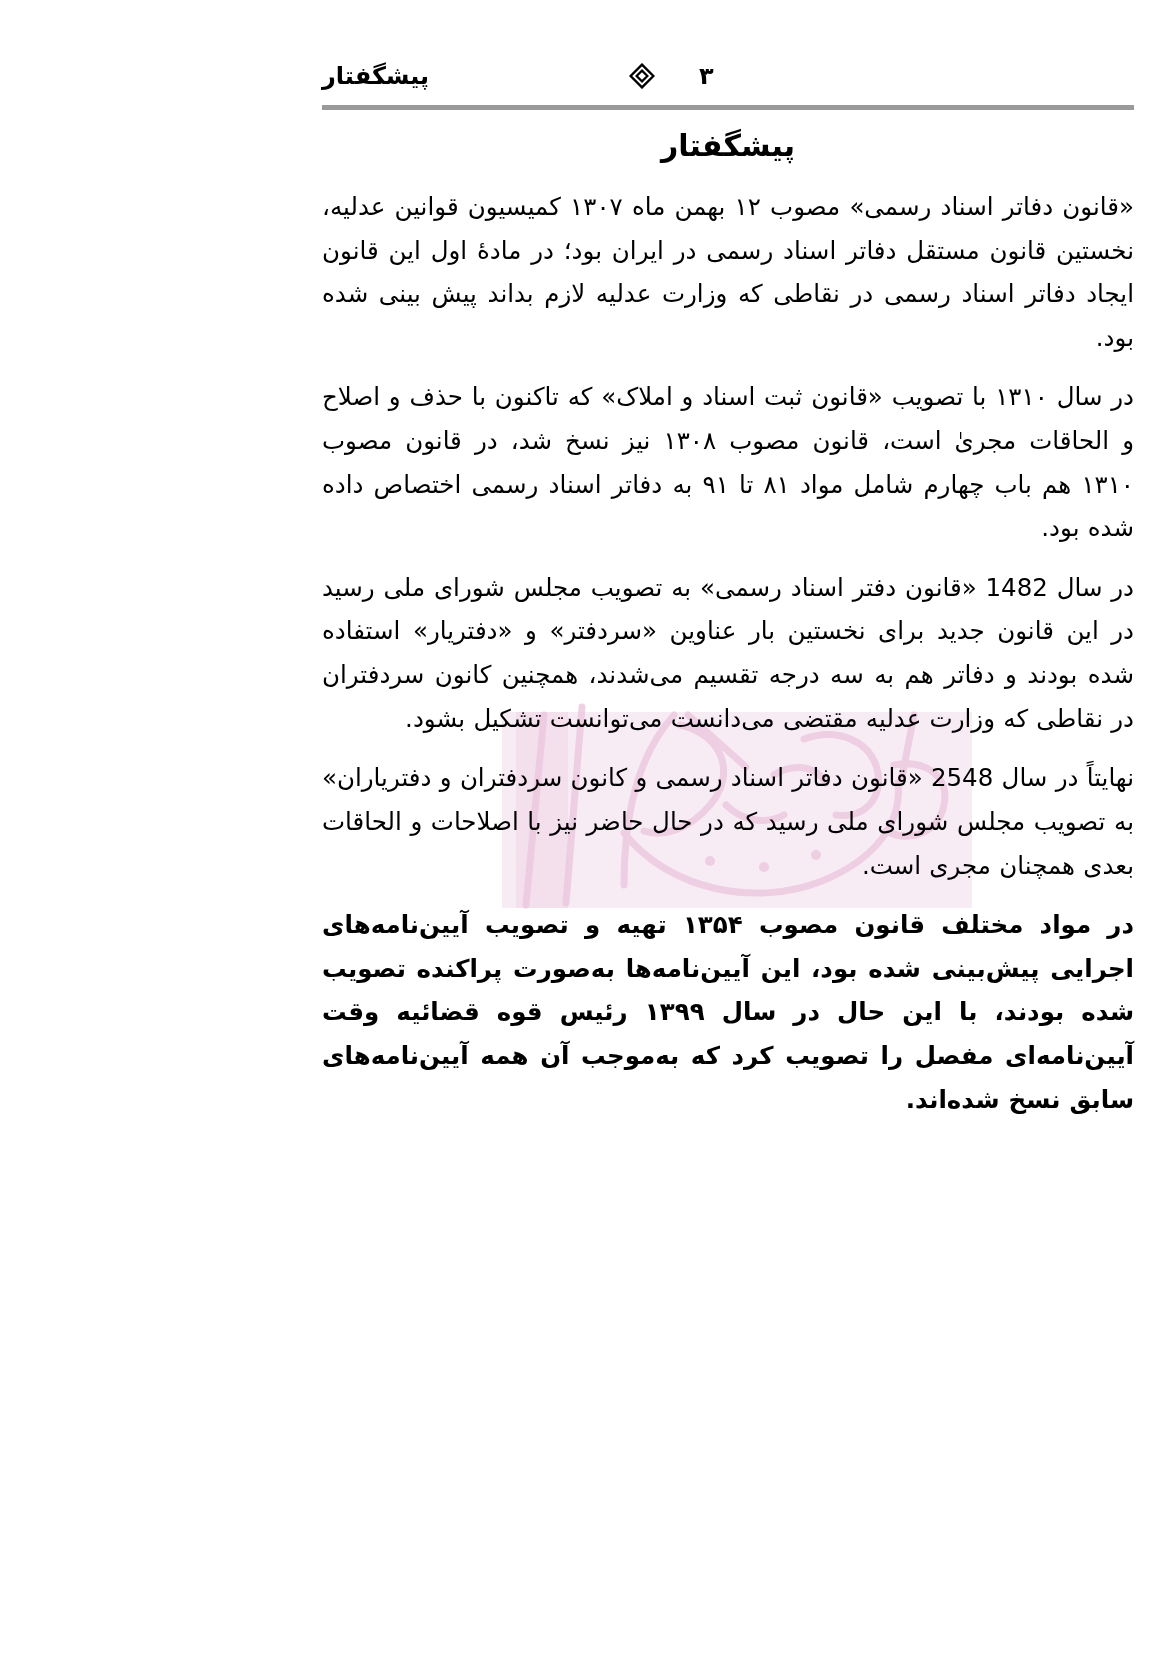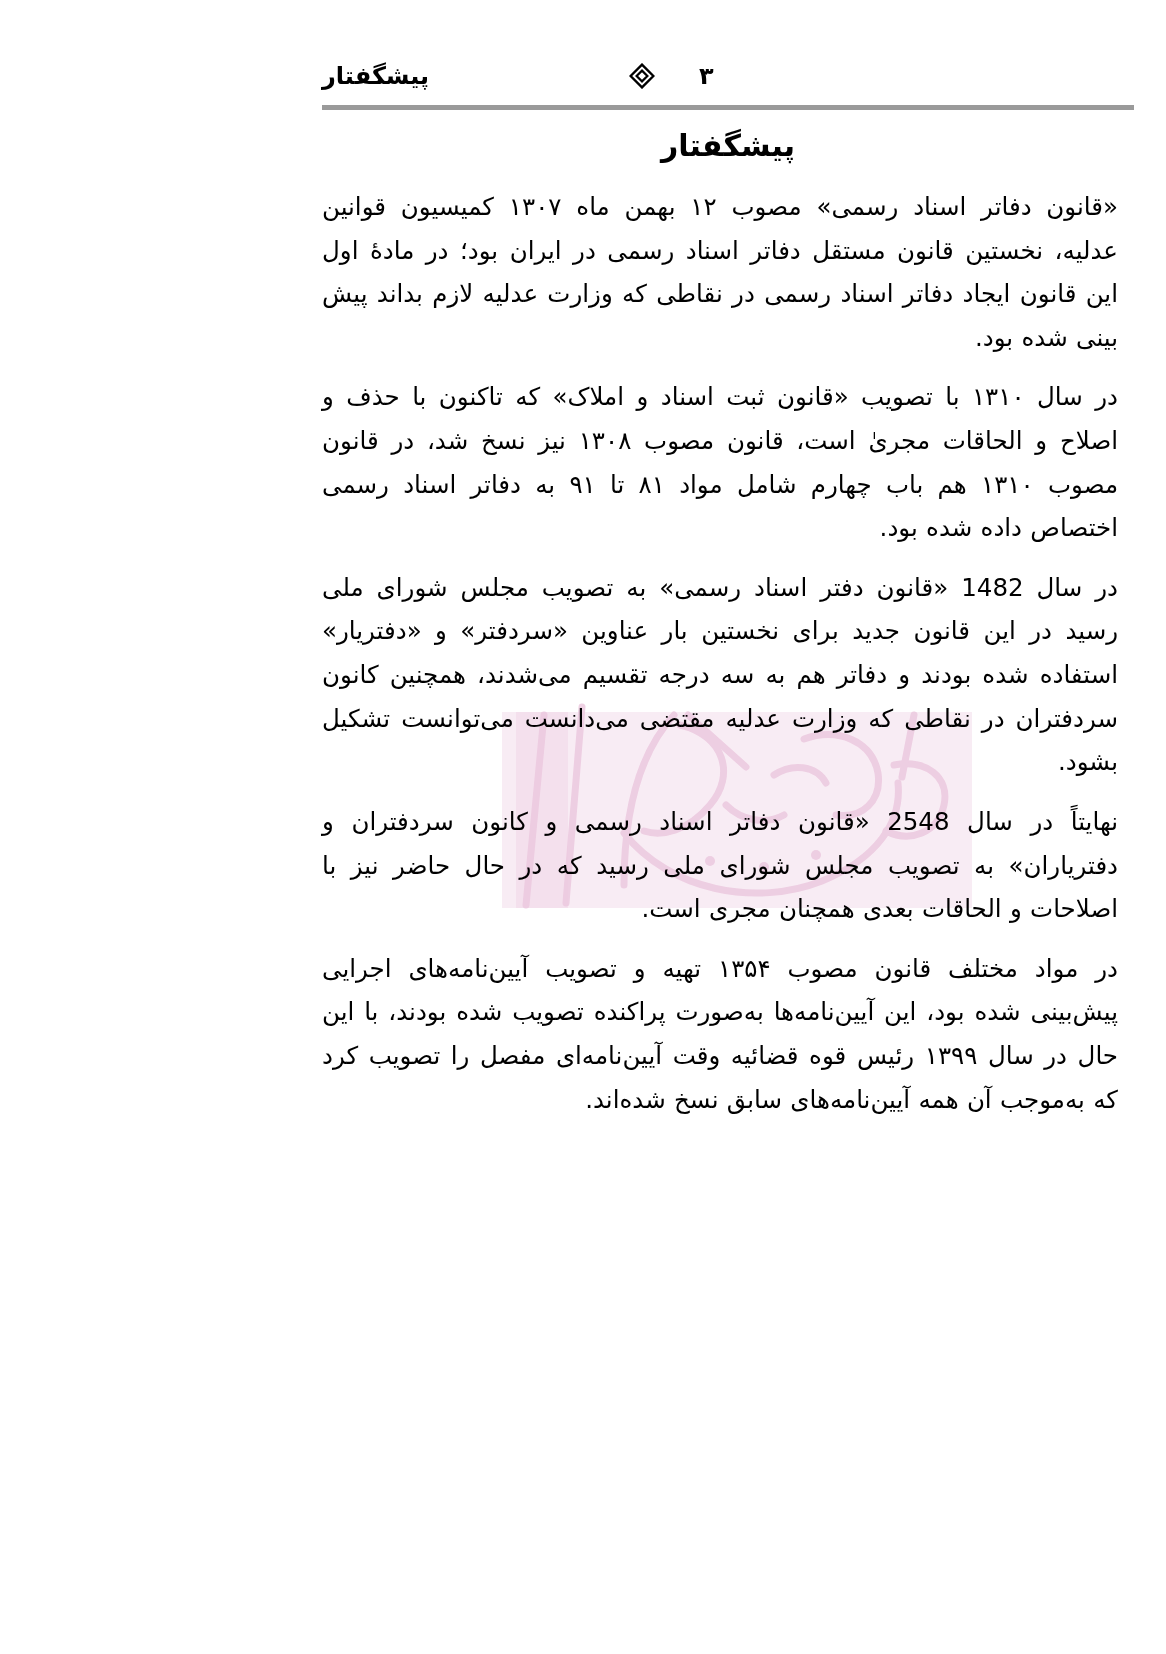--- a/index.html
+++ b/index.html
@@ -116,29 +116,30 @@
     z-index: 2;
   }
   .doc-title {
     text-align: center;
     font-size: 30px;
     font-weight: 700;
     margin: 0 0 22px 0;
     letter-spacing: 0;
   }
   p.para {
-    margin: 0 16px 16px 0;
+    margin: 0 0 16px 0;
     font-size: 24.5px;
     line-height: 1.78;
     text-align: justify;
     text-align-last: right;
     word-spacing: 0.5px;
   }
   p.para.last-center {
     text-align-last: right;
+    font-weight: bold;
   }
 </style>
 </head>
 <body>
 
 <div class="page">
 
   <div class="wm-band"></div>
   <div class="wm-bar"></div>
 

